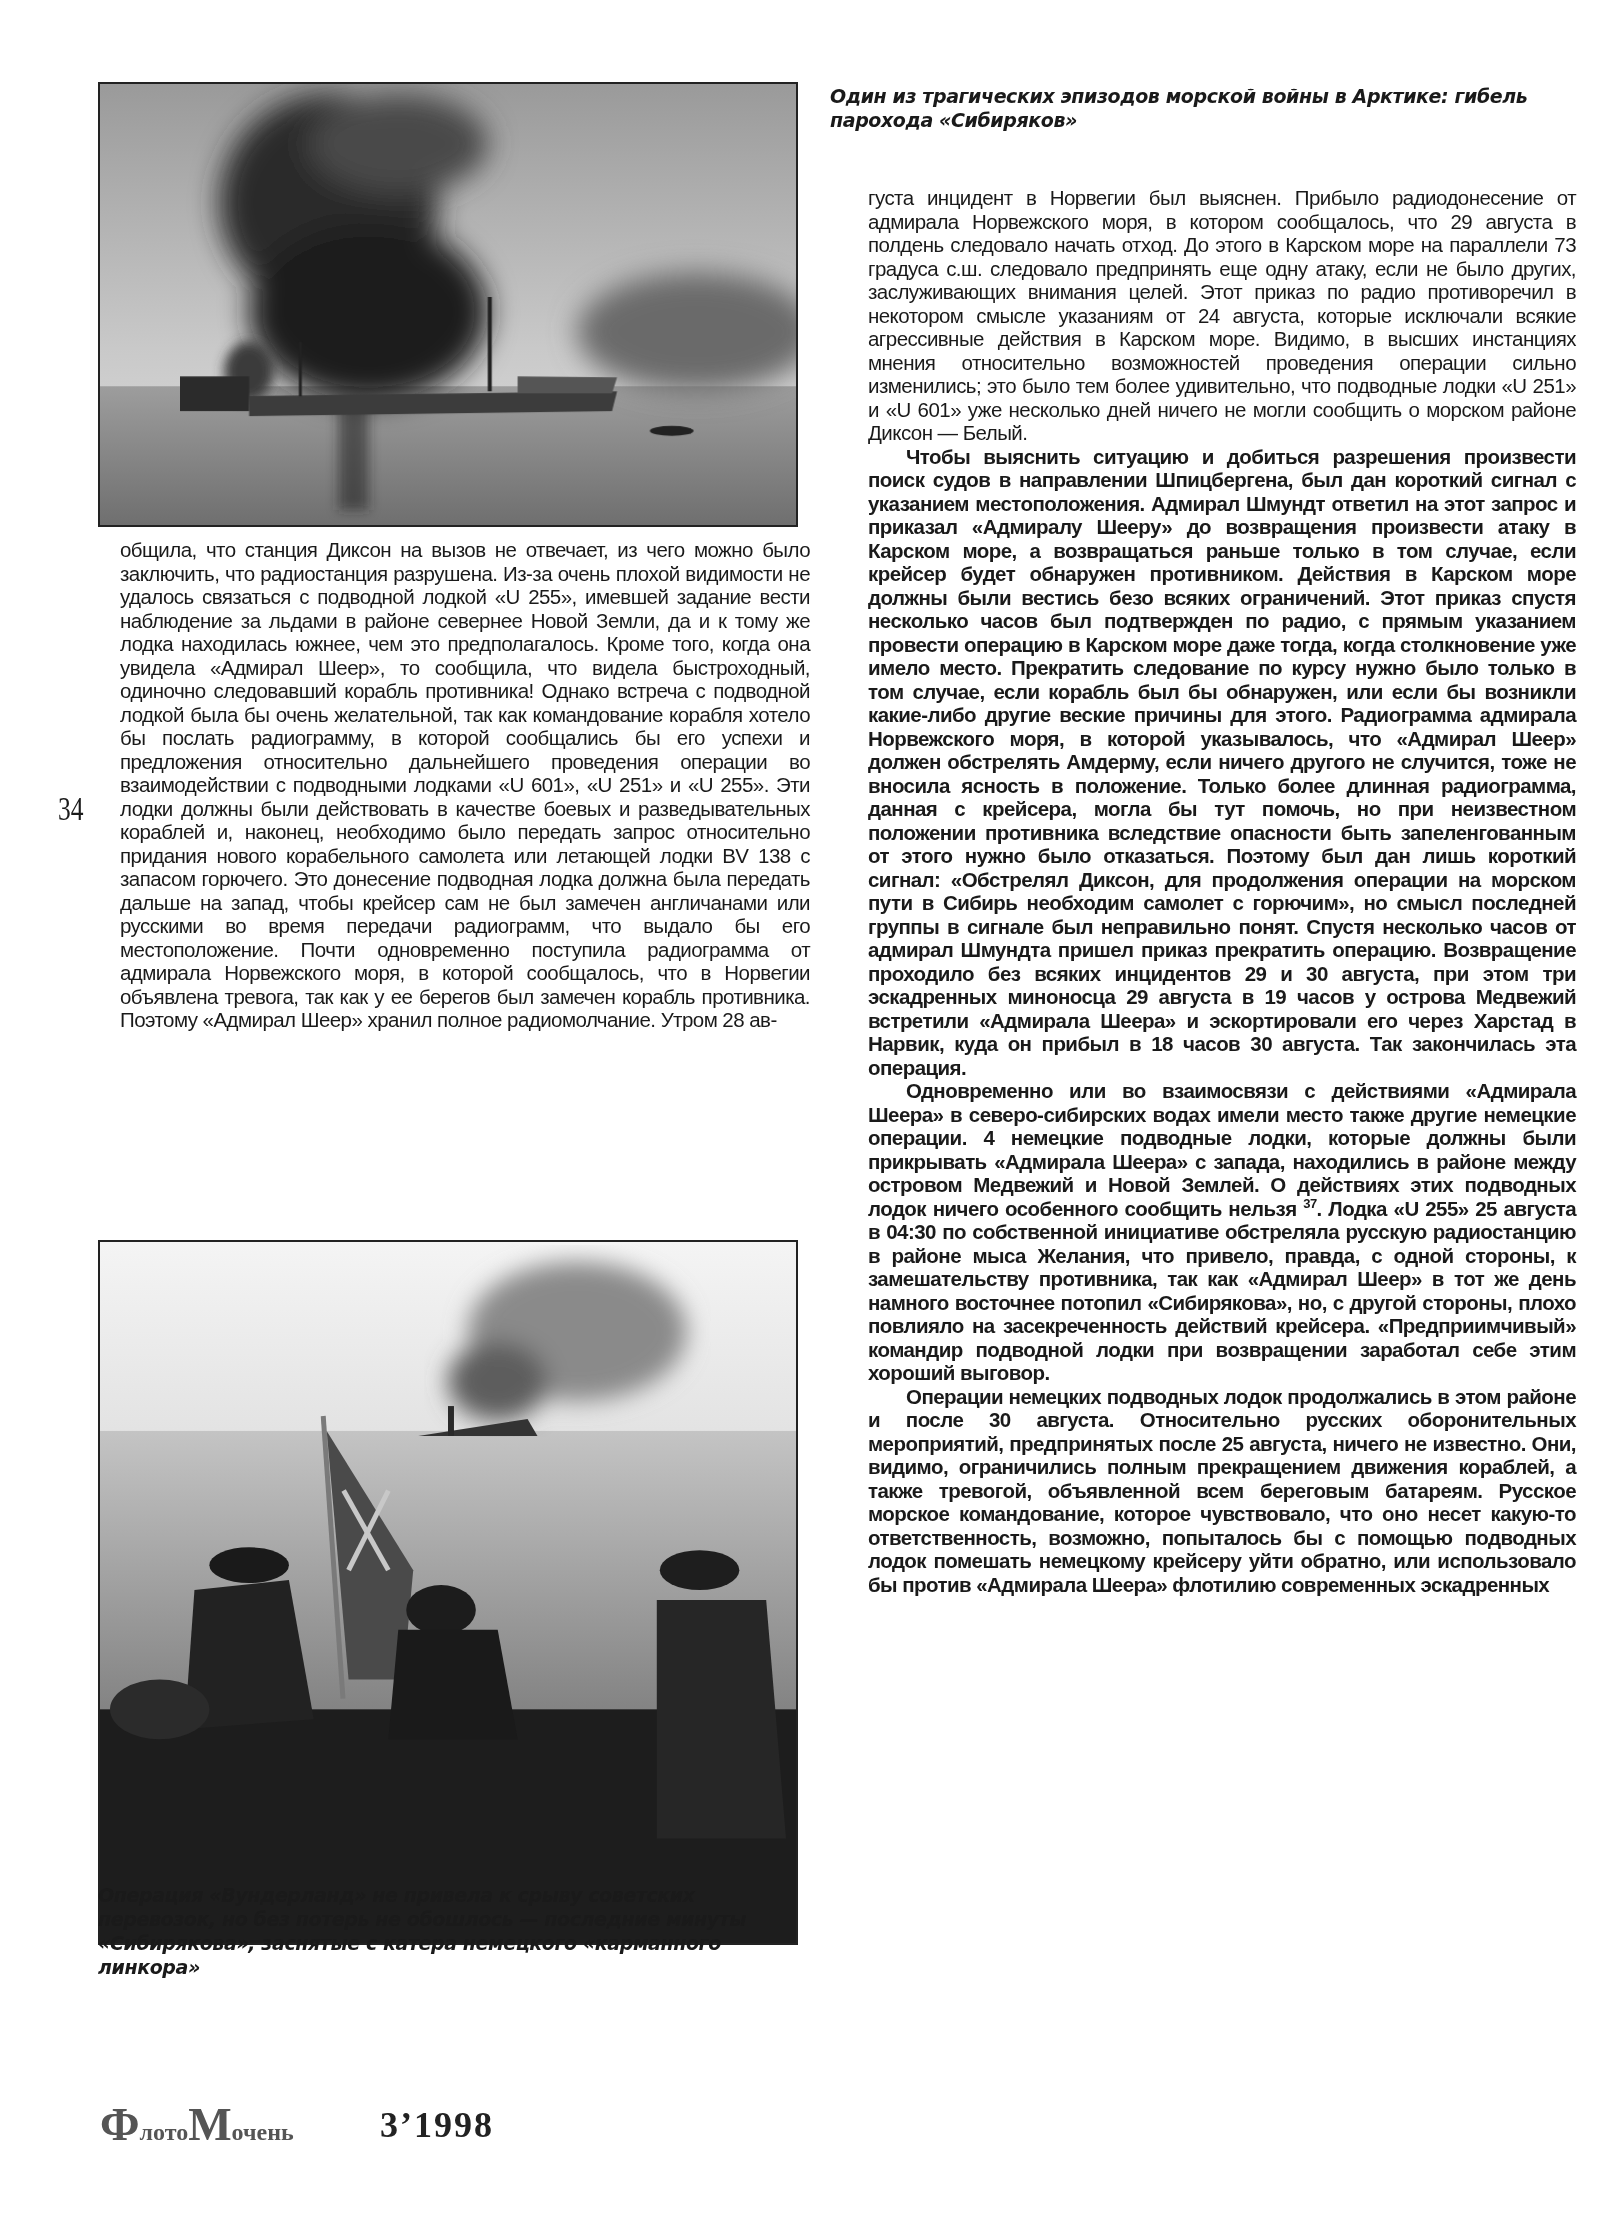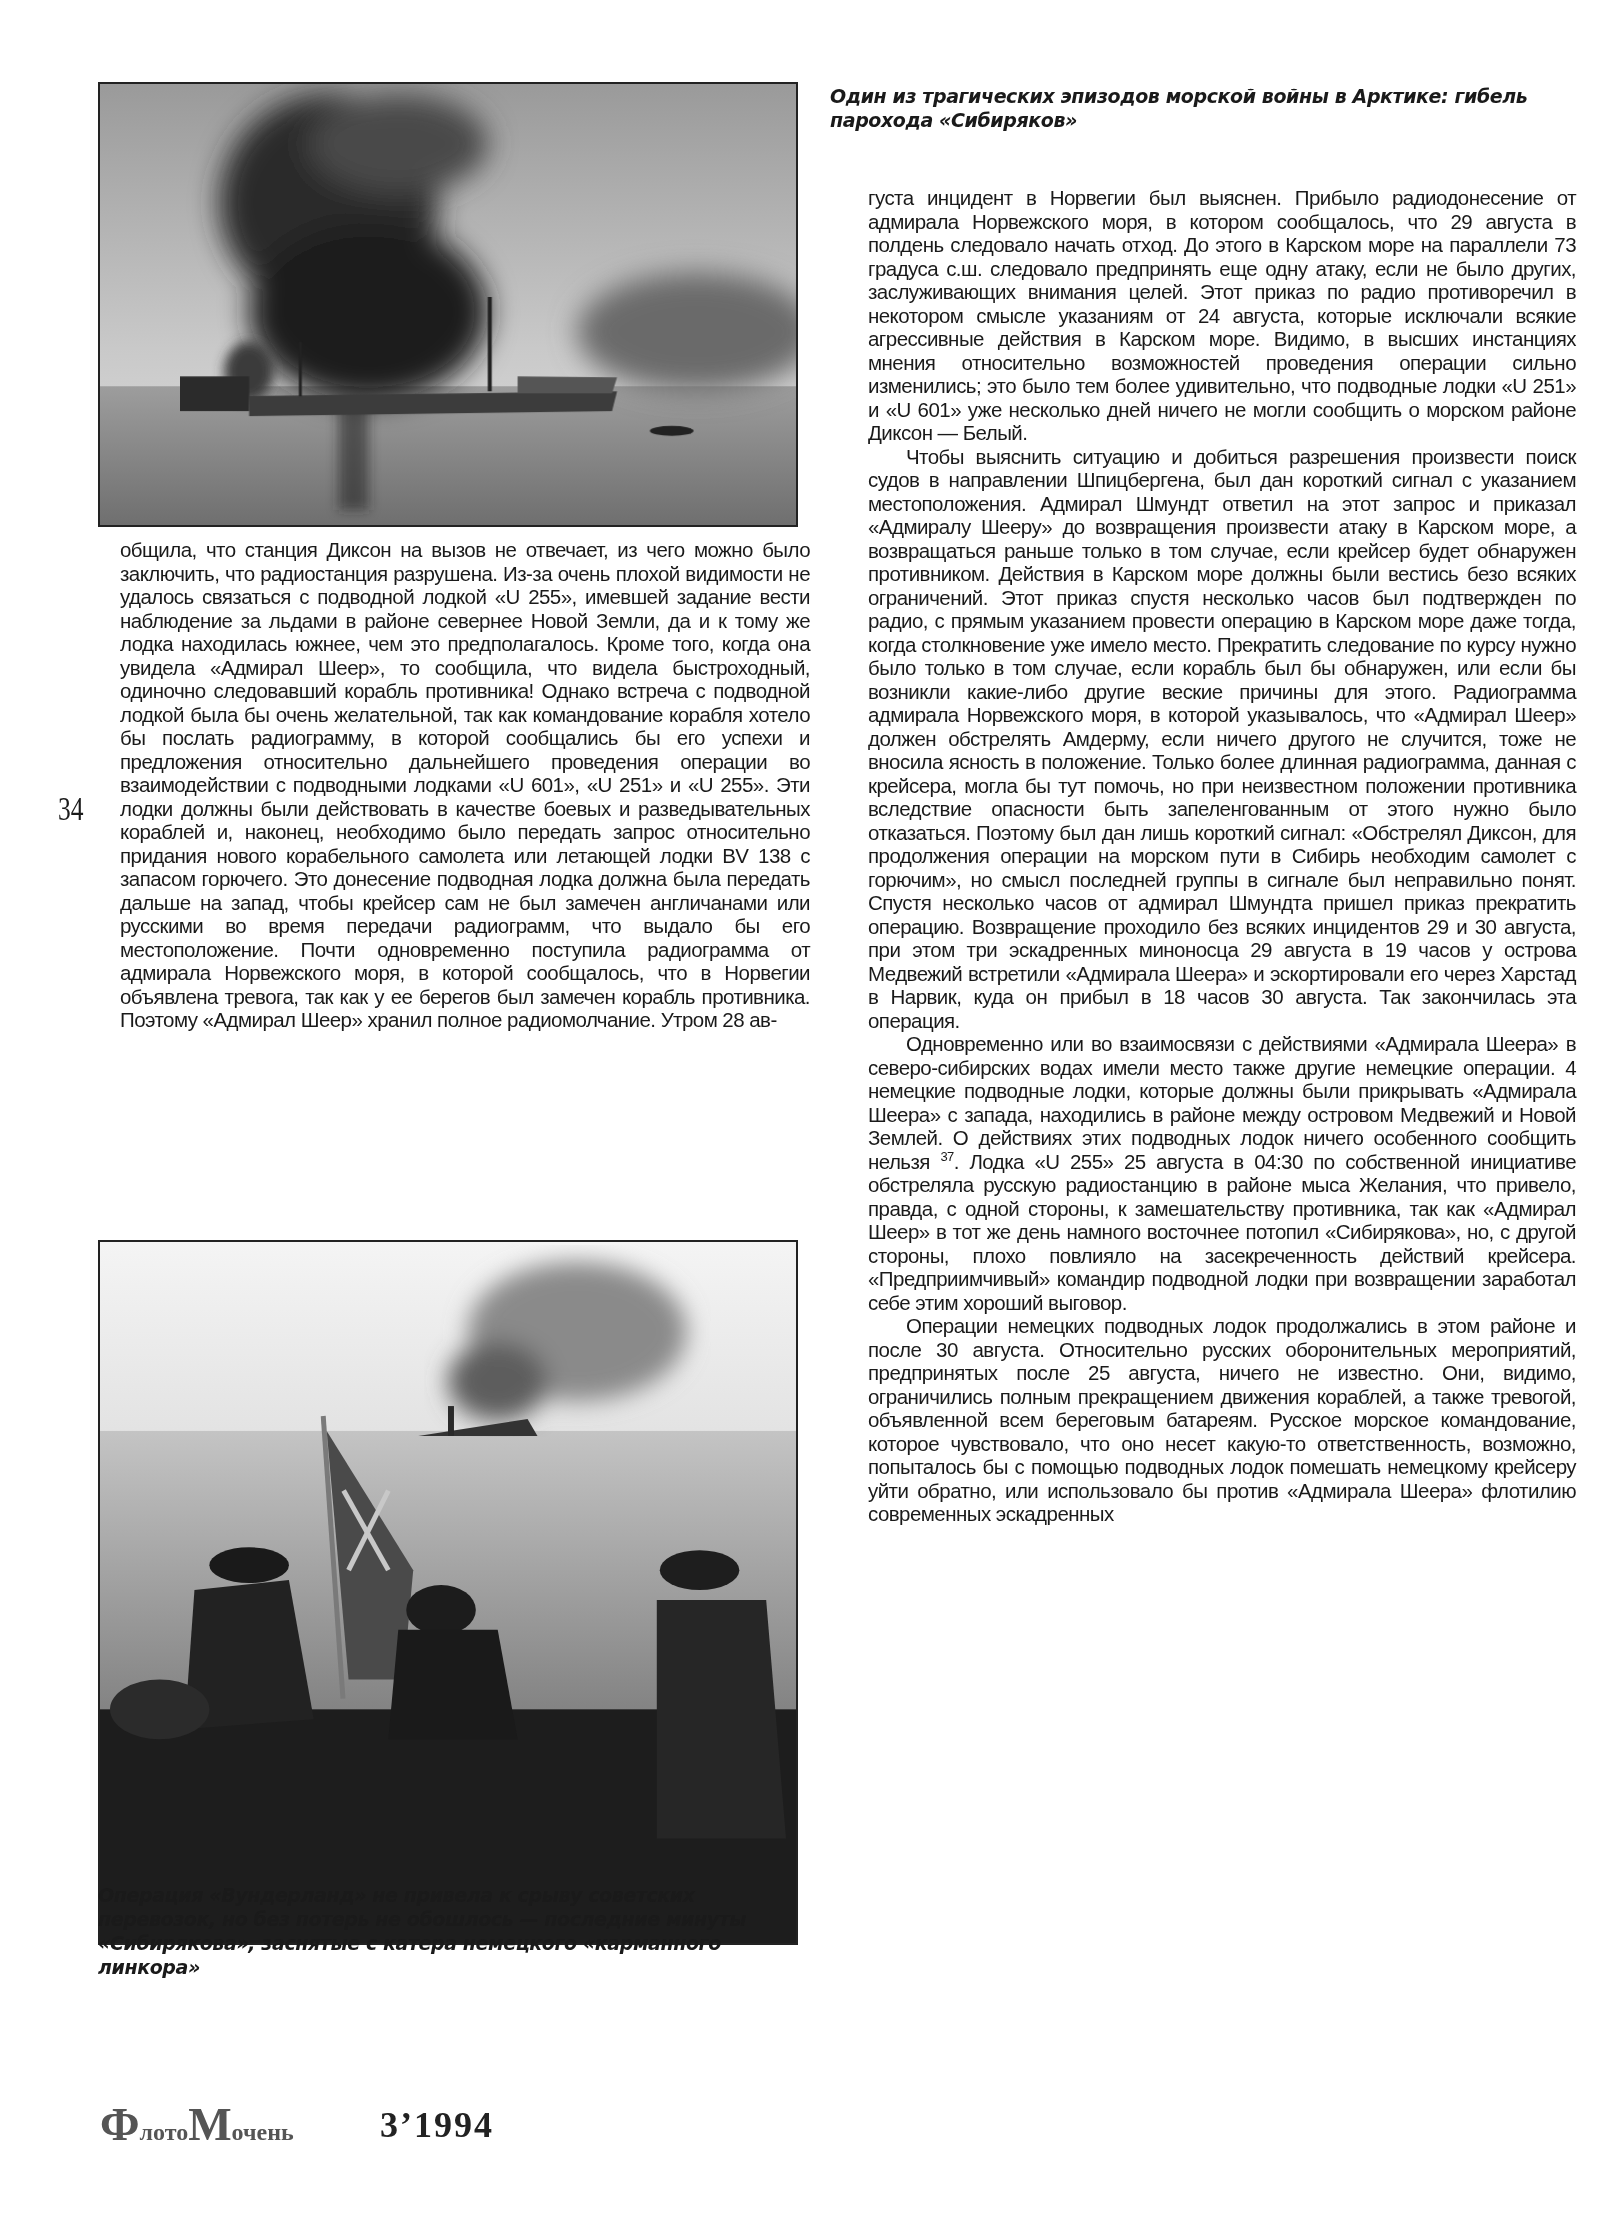--- a/index.html
+++ b/index.html
@@ -12,21 +12,21 @@
     #photo-bottom { left: 98px; top: 1240px; width: 700px; height: 705px; }
 
     .caption { position: absolute; font-family: "DejaVu Sans", sans-serif; font-style: italic; font-weight: bold;
                font-size: 19px; line-height: 24px; color: #1a1a1a; letter-spacing: -0.4px; }
     #caption-top { left: 830px; top: 84px; width: 720px; }
     #caption-bottom { left: 98px; top: 1883px; width: 700px; }
 
     .col { position: absolute; font-family: "Liberation Sans", sans-serif; font-size: 20.5px; line-height: 23.5px;
            color: #1a1a1a; text-align: justify; letter-spacing: -0.55px; }
     .col p { margin: 0; text-indent: 0; }
-    .col p.indent { text-indent: 38px; }
+    .col p.indent { text-indent: 38px; font-weight: bold; }
     .col sup { font-size: 13px; line-height: 0; }
 
     #col-left-top { left: 120px; top: 538px; width: 690px; }
     #col-right { left: 868px; top: 186px; width: 708px; }
 
     .page-number { position: absolute; left: 58px; top: 790px; font-family: "Liberation Serif", serif;
                    font-size: 34px; font-weight: normal; color: #1a1a1a; transform: scaleX(0.75); transform-origin: left; }
 
     .footer-logo { position: absolute; left: 100px; top: 2098px; font-family: "Liberation Serif", serif;
                    font-weight: bold; color: #555; white-space: nowrap; }
@@ -131,15 +131,15 @@
       <path d="M560 360 L670 360 L690 600 L560 600 Z" fill="#262626"></path>
       <ellipse cx="60" cy="470" rx="50" ry="30" fill="#2b2b2b"></ellipse>
     </svg>
   </div>
 
   <div class="caption" id="caption-bottom">Операция «Вундерланд» не привела к срыву советских перевозок, но без потерь не обошлось — последние минуты «Сибирякова», заснятые с катера немецкого «карманного линкора»</div>
 
   <div class="footer-logo">
     <span class="big">Ф</span><span class="small">лото</span><span class="big">М</span><span class="small">очень</span>
   </div>
-  <div class="footer-issue">3’1994</div>
+  <div class="footer-issue">3’1998</div>
 
 </div>
 
 </body></html>

